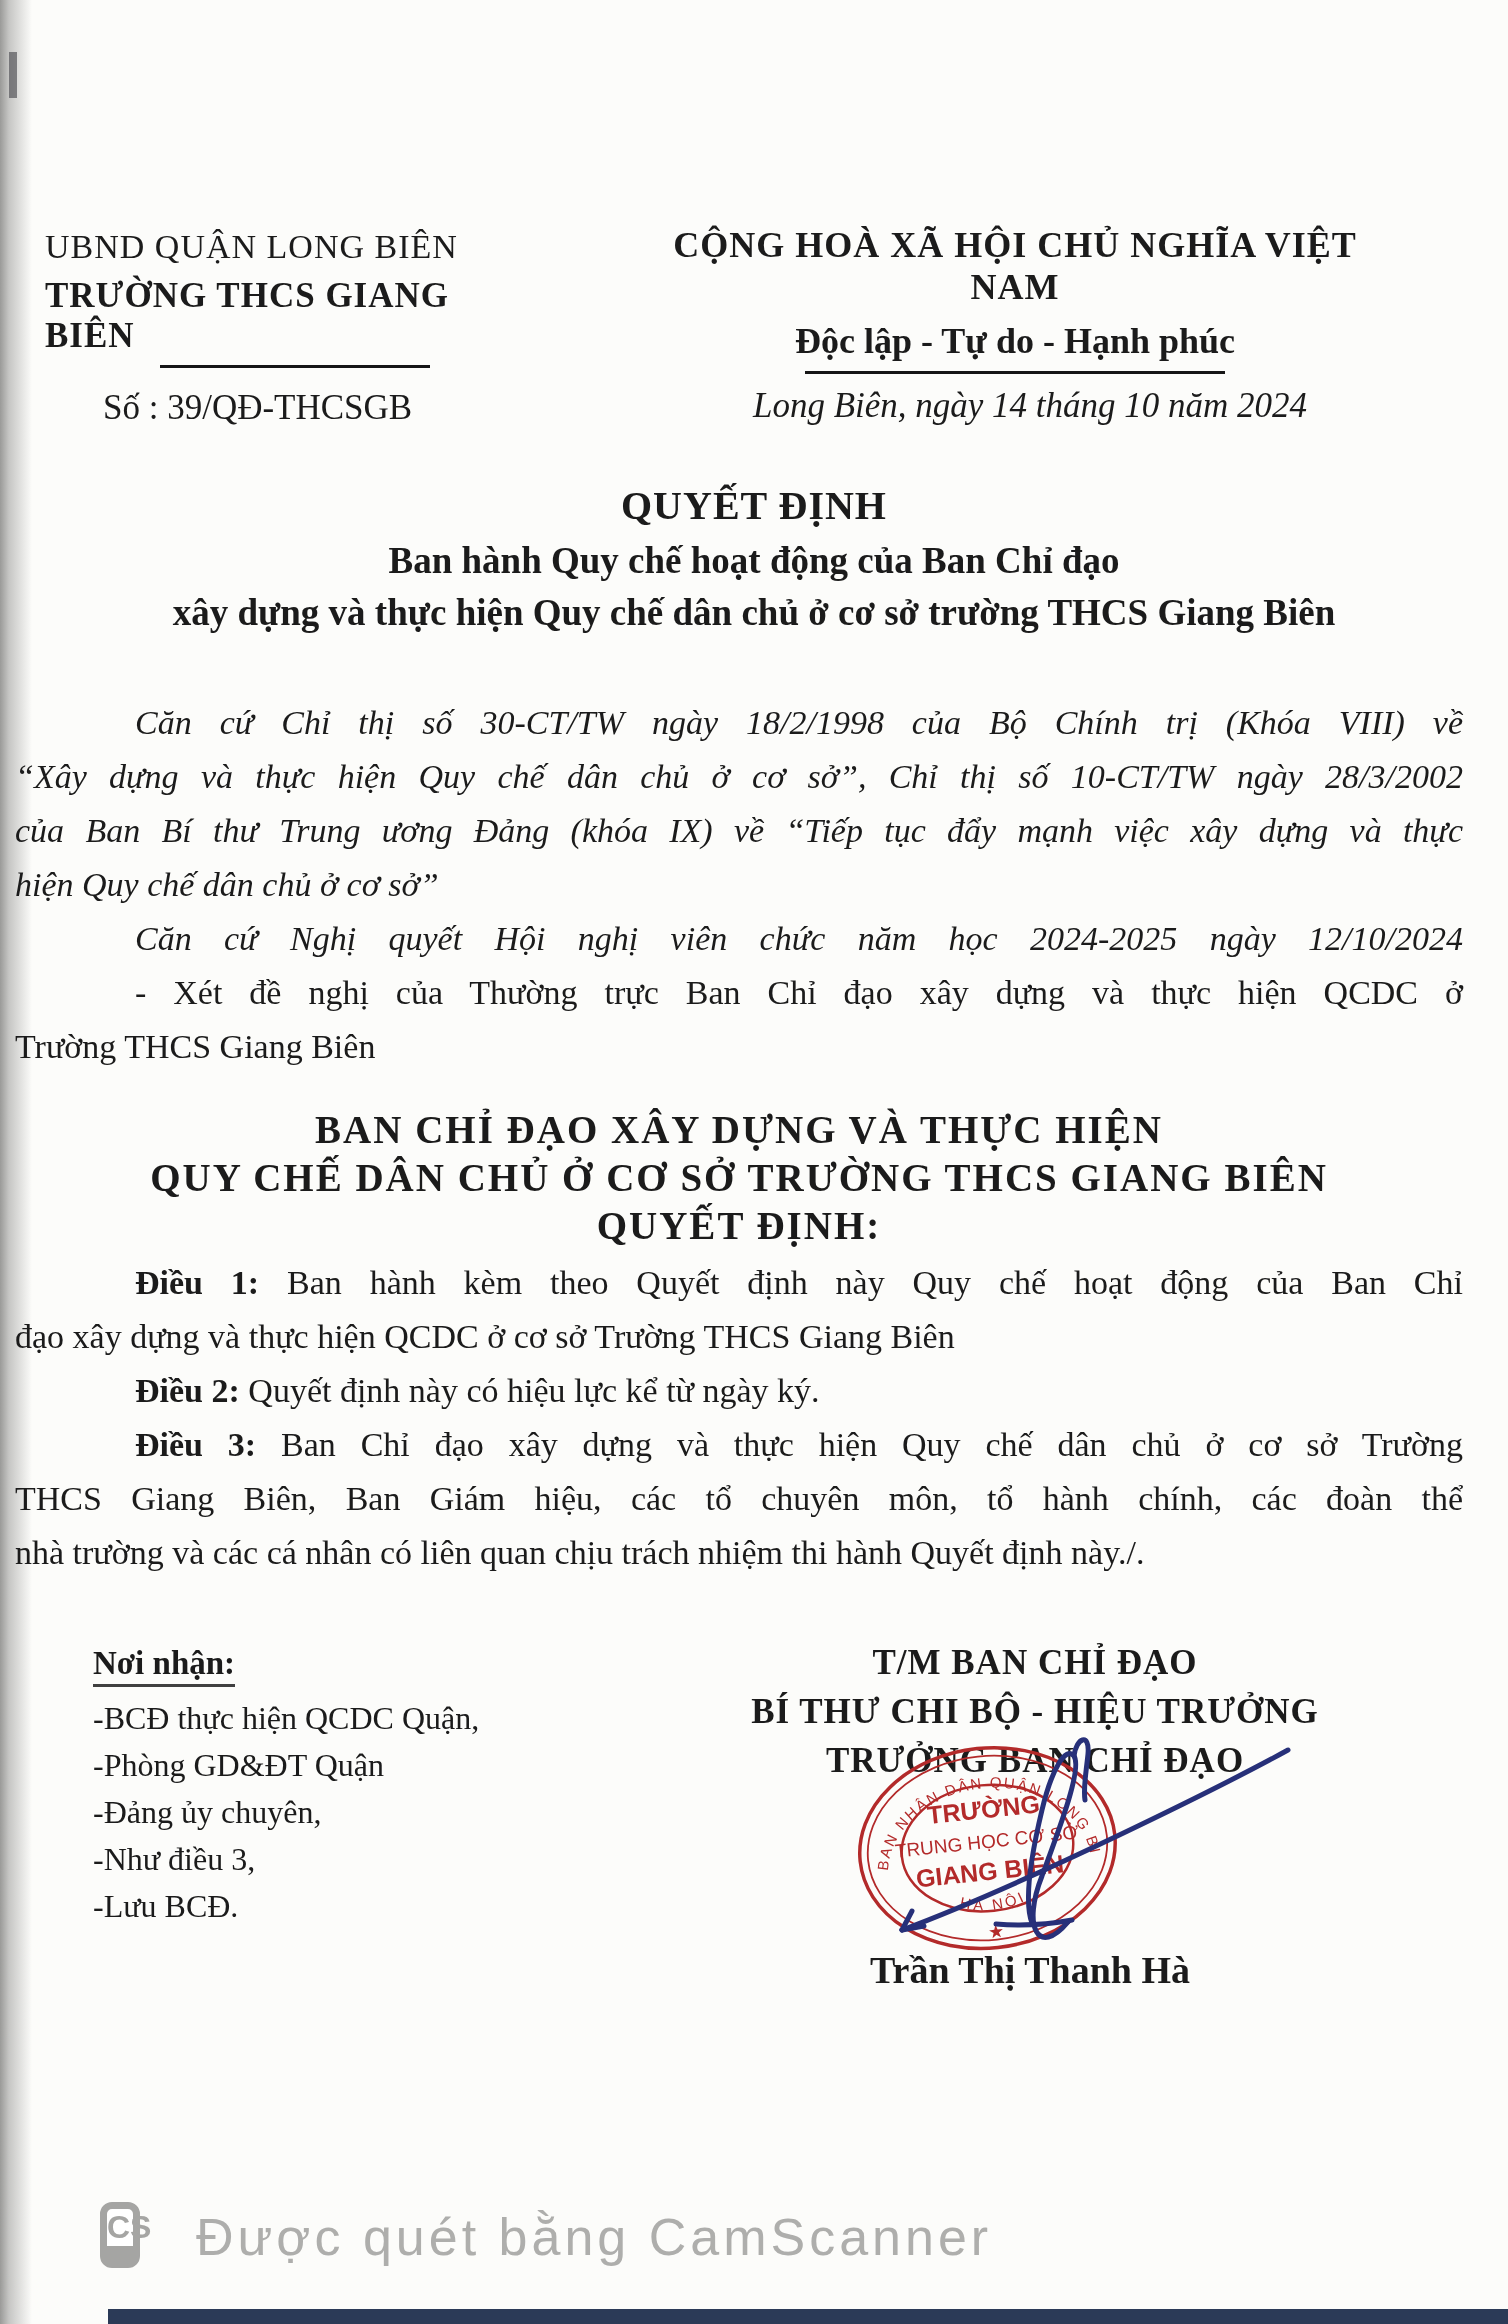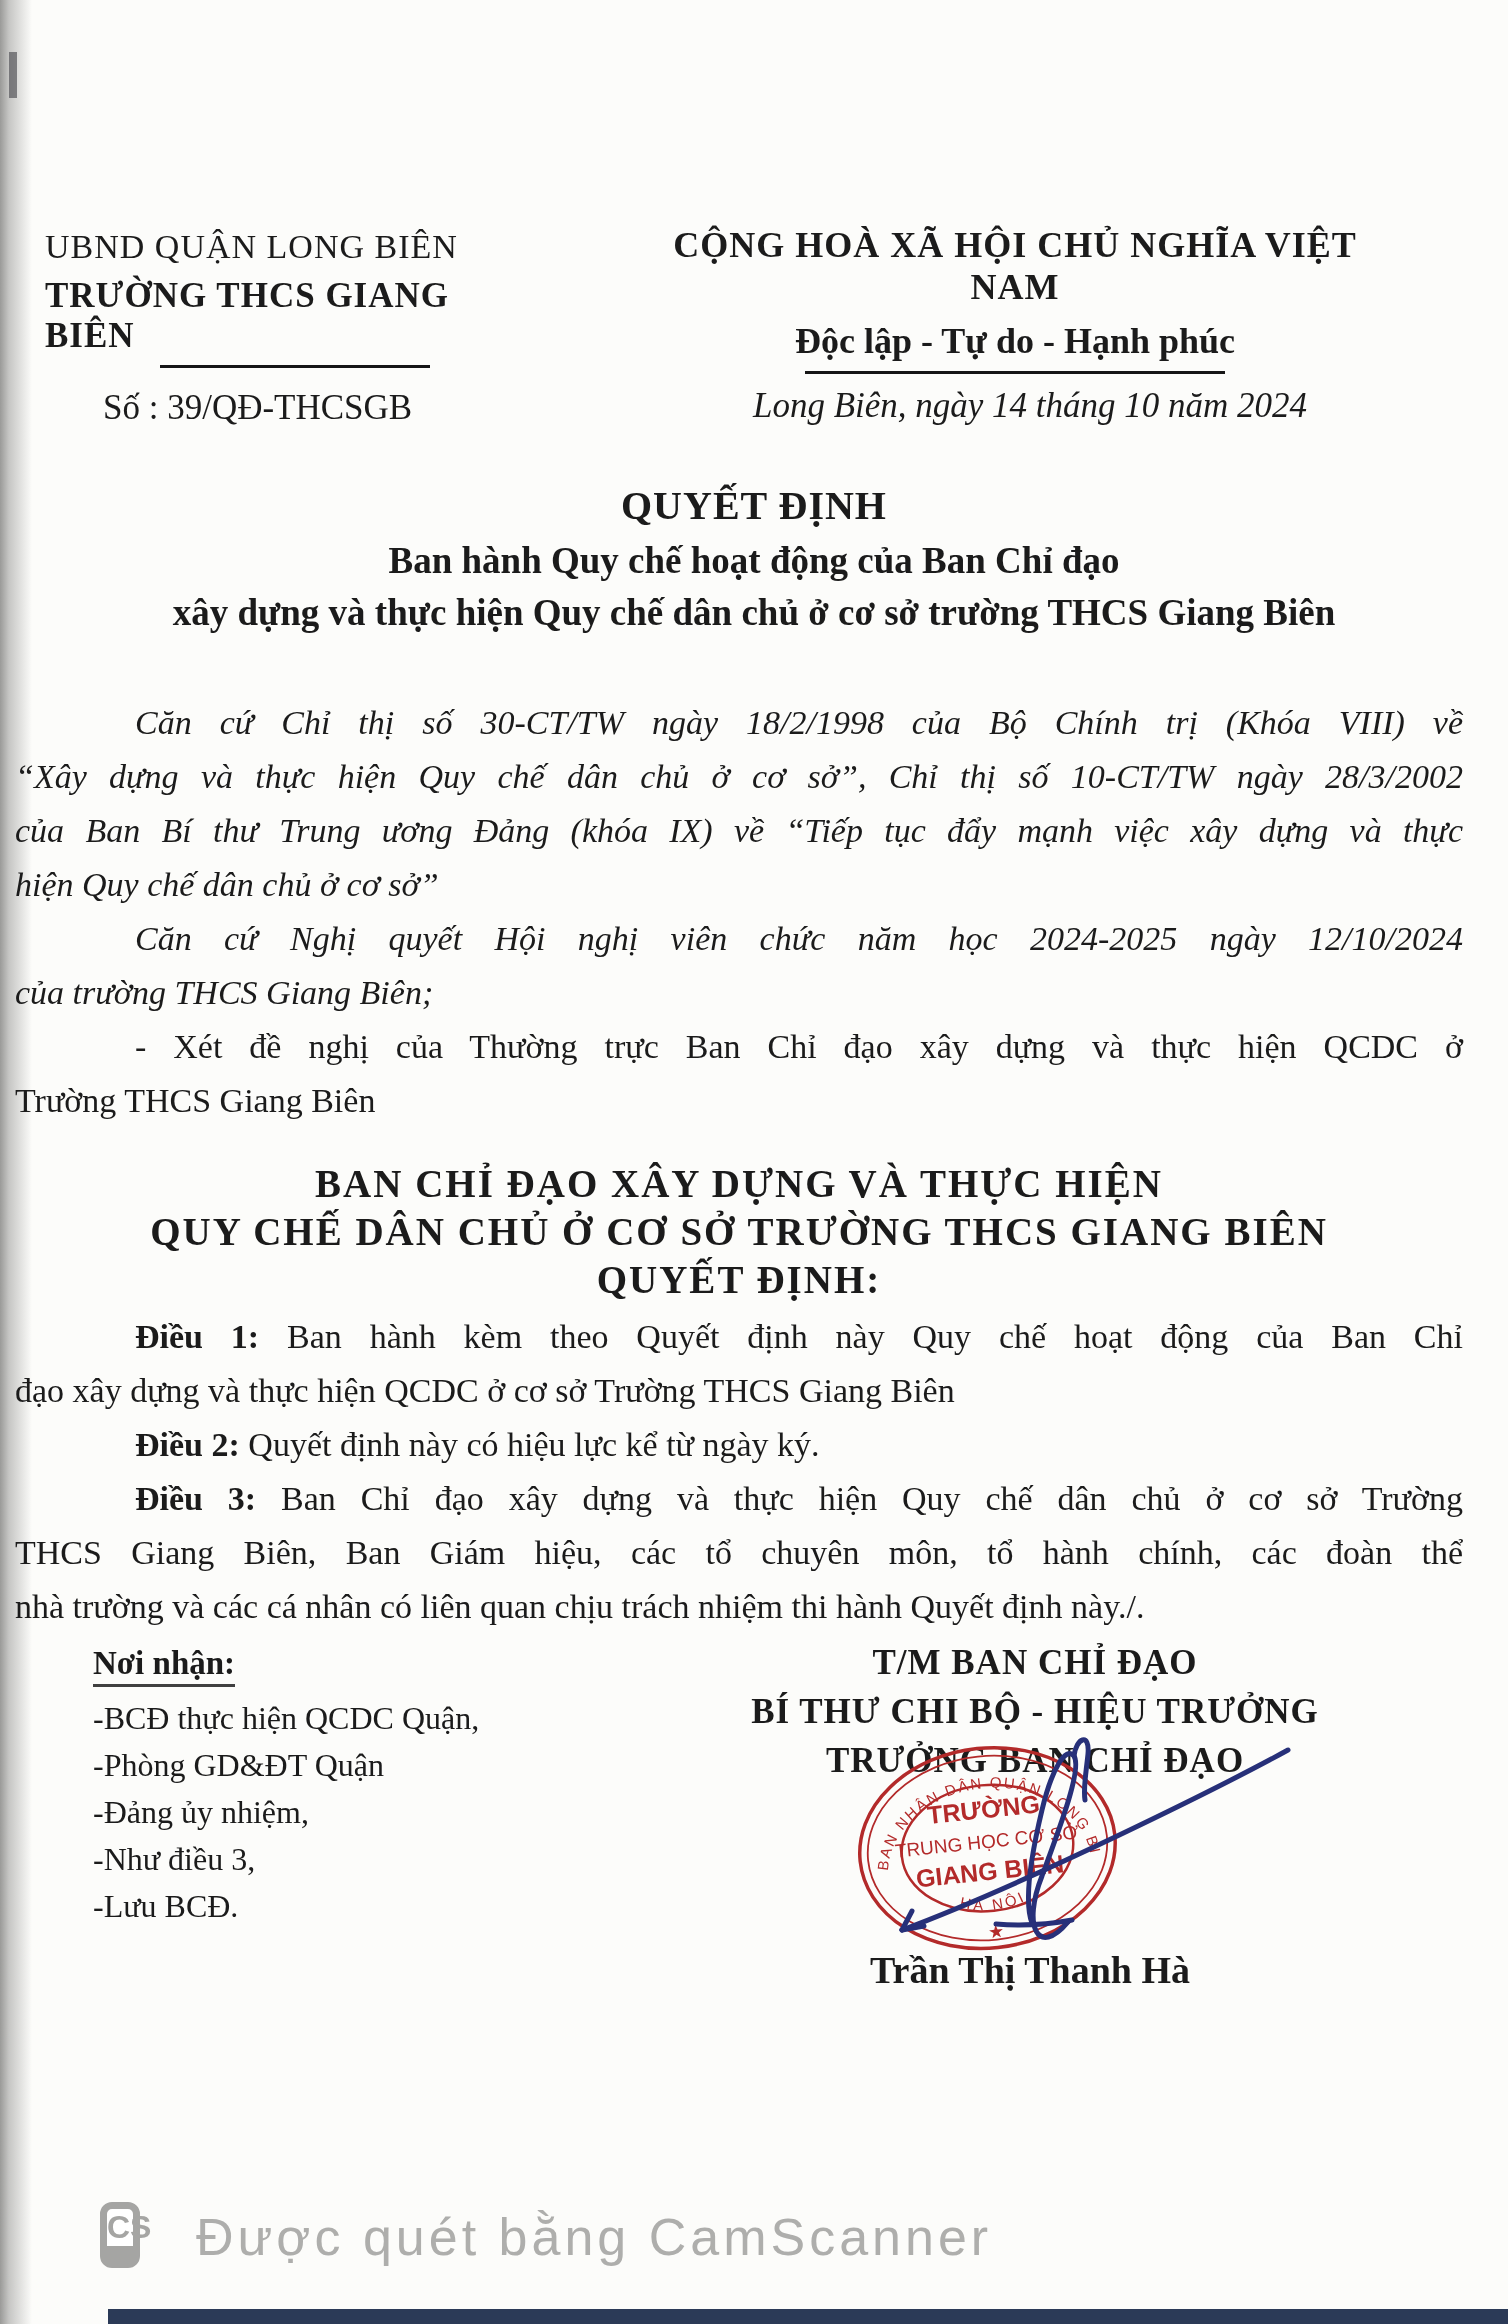--- a/index.html
+++ b/index.html
@@ -98,21 +98,20 @@
     <div class="t3">xây dựng và thực hiện Quy chế dân chủ ở cơ sở trường THCS Giang Biên</div>
   </div>
 
   <div class="body-block">
     <div class="ln jl ind it">Căn cứ Chỉ thị số 30-CT/TW ngày 18/2/1998 của Bộ Chính trị (Khóa VIII)  về</div>
     <div class="ln jl it">“Xây dựng và thực hiện Quy chế dân chủ ở cơ sở”, Chỉ thị số 10-CT/TW ngày 28/3/2002</div>
     <div class="ln jl it">của Ban Bí thư Trung ương Đảng (khóa IX) về “Tiếp tục đẩy mạnh việc xây dựng và thực</div>
     <div class="ln it">hiện Quy chế dân chủ ở cơ sở”</div>
 
     <div class="ln jl ind it">Căn cứ Nghị quyết Hội nghị viên chức năm học 2024-2025 ngày 12/10/2024</div>
-    <div class="ln it">của trường THCS Giang Biên;</div>
 
     <div class="ln jl ind">- Xét đề nghị của Thường trực Ban Chỉ đạo xây dựng và thực hiện QCDC ở</div>
     <div class="ln">Trường THCS Giang Biên</div>
 
     <div class="headings">
       <div class="h">BAN CHỈ ĐẠO XÂY DỰNG VÀ THỰC HIỆN</div>
       <div class="h">QUY CHẾ DÂN CHỦ Ở CƠ SỞ TRƯỜNG THCS GIANG BIÊN</div>
       <div class="h">QUYẾT ĐỊNH:</div>
     </div>
 
@@ -125,21 +124,21 @@
       <div class="ln jl ind"><span class="lbl">Điều 3:</span><span> Ban Chỉ đạo xây dựng và thực hiện Quy chế dân chủ ở cơ sở Trường</span></div>
       <div class="ln jl">THCS Giang Biên, Ban Giám hiệu, các tổ chuyên môn, tổ hành chính, các đoàn thể</div>
       <div class="ln">nhà trường và các cá nhân có liên quan chịu trách nhiệm thi hành Quyết định này./.</div>
     </div>
   </div>
 
   <div class="recipients">
     <div><span class="rh">Nơi nhận:</span></div>
     <div class="ri first">-BCĐ thực hiện QCDC Quận,</div>
     <div class="ri">-Phòng GD&amp;ĐT Quận</div>
-    <div class="ri">-Đảng ủy nhiệm,</div>
+    <div class="ri">-Đảng ủy chuyên,</div>
     <div class="ri">-Như điều 3,</div>
     <div class="ri">-Lưu BCĐ.</div>
   </div>
 
   <div class="sig-block">
     <div class="s">T/M BAN CHỈ ĐẠO</div>
     <div class="s">BÍ THƯ CHI BỘ - HIỆU TRƯỞNG</div>
     <div class="s">TRƯỞNG BAN CHỈ ĐẠO</div>
   </div>
 

